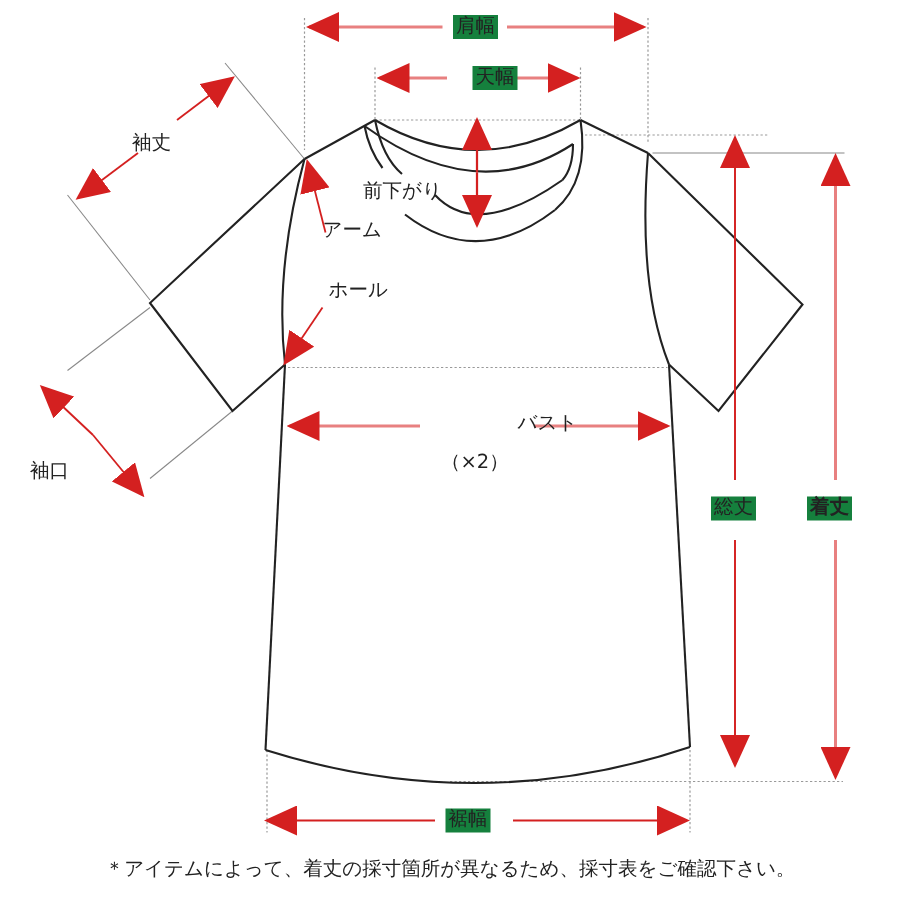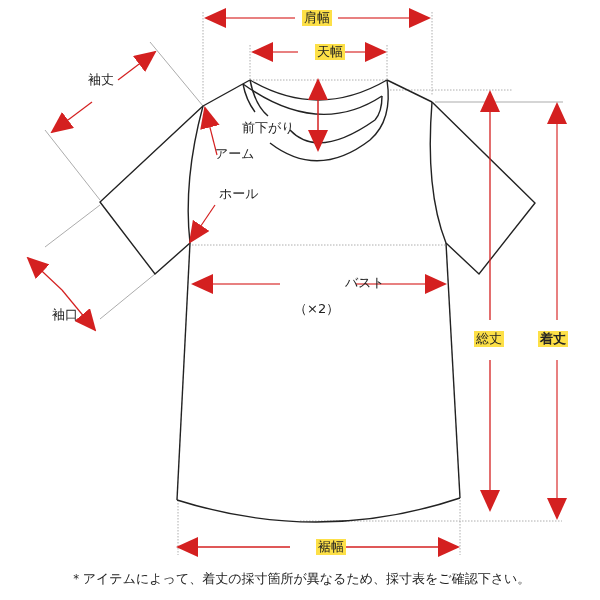--- a/index.html
+++ b/index.html
@@ -1,19 +1,19 @@
 <!DOCTYPE html>
 <html><head>
   <meta charset="utf-8">
   <style>
     html, body { margin: 0; padding: 0; background: #ffffff; }
     body { width: 600px; height: 600px; position: relative; overflow: hidden;
            font-family: "DejaVu Sans", "Liberation Sans", sans-serif; }
     #stage { position: absolute; left: 0; top: 0; width: 600px; height: 600px; }
-    .lbl { position: absolute; font-size: 13px; color: #222; background: #fde047;
+    .lbl { position: absolute; font-size: 13px; color: #222; background: #15803d;
            line-height: 16px; white-space: nowrap; padding: 0 2px; }
     .lbl.nobg { background: transparent; }
     .note { position: absolute; left: 0; width: 600px; top: 570px; text-align: center;
             font-size: 13px; color: #222; white-space: nowrap; }
   </style>
 </head>
 <body>
 
 <div id="stage">
   <svg width="600" height="600" viewBox="0 0 600 600" xmlns="http://www.w3.org/2000/svg">
@@ -106,25 +106,25 @@
       <line x1="557" y1="360" x2="557" y2="518" stroke="#e88080" marker-end="url(#ahb)"></line>
 
       <line x1="290" y1="547" x2="178" y2="547" stroke="#d42020" stroke-width="1.3" marker-end="url(#ahb)"></line>
       <line x1="342" y1="547" x2="458" y2="547" stroke="#d42020" stroke-width="1.3" marker-end="url(#ahb)"></line>
     </g>
   </svg>
 
   
   <span class="lbl" style="left:302px; top:10px;">肩幅</span>
   <span class="lbl" style="left:303px; top:44px;margin-left:12px;">天幅</span>
-  <span class="lbl nobg" style="left:86px; top:72px;">袖丈</span>
+  <span class="lbl nobg" style="left:86px; top:88px;">袖丈</span>
   <span class="lbl nobg" style="left:240px; top:120px;">前下がり</span>
   <span class="lbl nobg" style="left:213px; top:146px;">アーム</span>
   <span class="lbl nobg" style="left:217px; top:186px;">ホール</span>
-  <span class="lbl nobg" style="left:18px; top:307px;margin-left:32px;">袖口</span>
+  <span class="lbl nobg" style="left:18px; top:307px;">袖口</span>
   <span class="lbl nobg" style="left:295px; top:275px;margin-left:48px;">バスト</span>
   <span class="lbl nobg" style="left:292px; top:301px;">（×2）</span>
   <span class="lbl" style="left:474px; top:331px;">総丈</span>
   <span class="lbl" style="left:538px; top:331px;font-weight:bold;">着丈</span>
-  <span class="lbl" style="left:297px; top:539px;margin-left:19px;">裾幅</span>
+  <span class="lbl" style="left:297px; top:539px;">裾幅</span>
 
   <div class="note">＊アイテムによって、着丈の採寸箇所が異なるため、採寸表をご確認下さい。</div>
 </div>
 
 </body></html>

